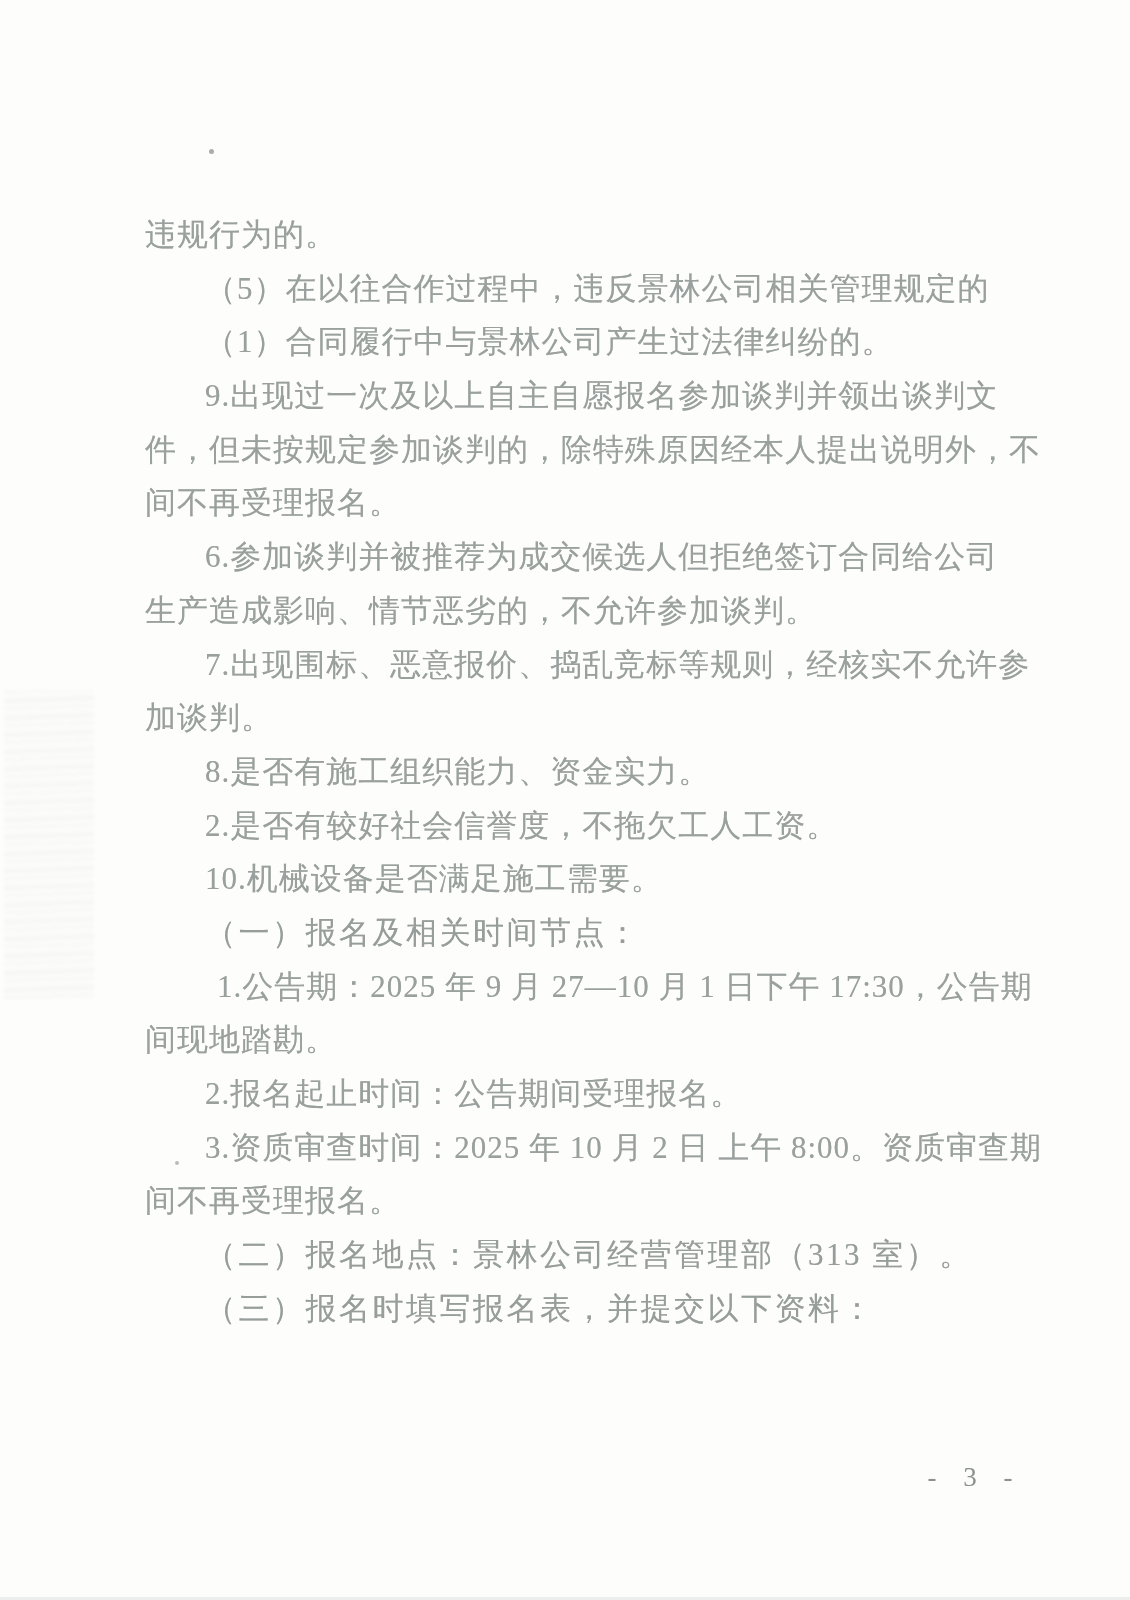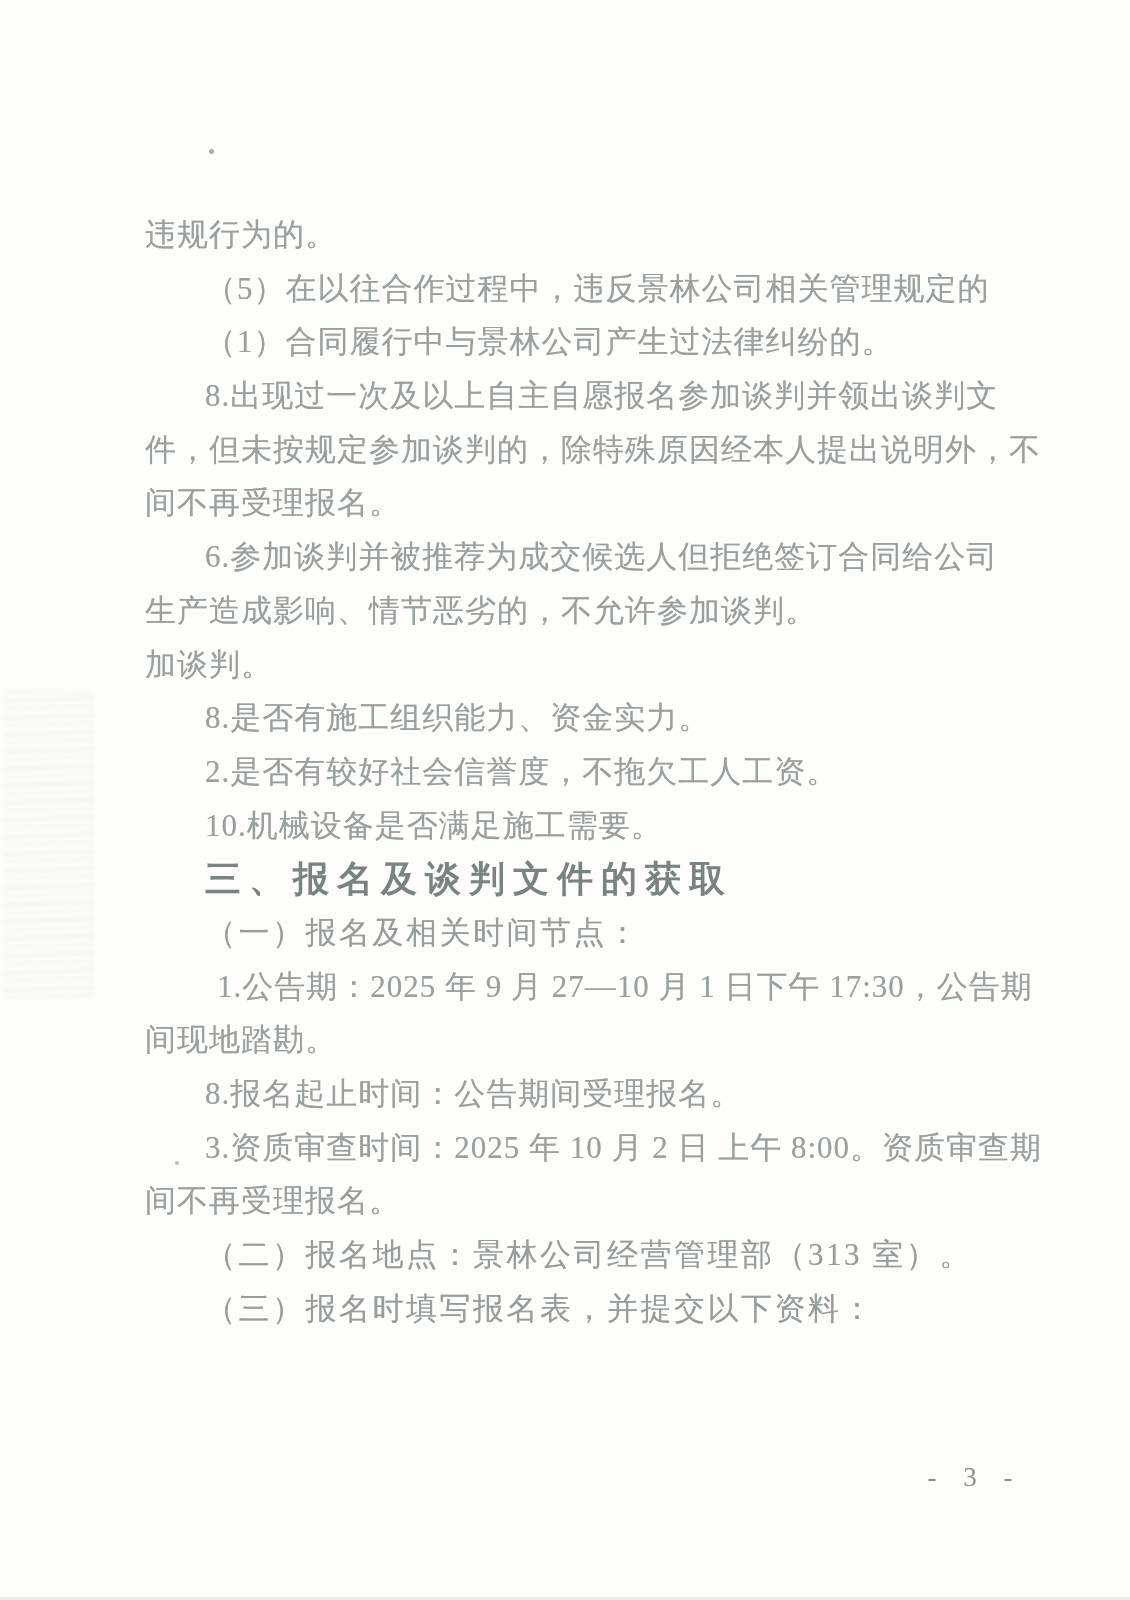--- a/index.html
+++ b/index.html
@@ -92,34 +92,34 @@
 <div class="page">
 
   <span class="speck speck-top"></span>
   <span class="speck speck-mid"></span>
   <div class="scan-smudge"></div>
 
   <div class="content">
     <div class="line">违规行为的。</div>
     <div class="line indent-1">（5）在以往合作过程中，违反景林公司相关管理规定的</div>
     <div class="line indent-1">（1）合同履行中与景林公司产生过法律纠纷的。</div>
-    <div class="line indent-1">8.出现过一次及以上自主自愿报名参加谈判并领出谈判文</div>
+    <div class="line indent-1">9.出现过一次及以上自主自愿报名参加谈判并领出谈判文</div>
     <div class="line">件，但未按规定参加谈判的，除特殊原因经本人提出说明外，不</div>
     <div class="line">间不再受理报名。</div>
     <div class="line indent-1">6.参加谈判并被推荐为成交候选人但拒绝签订合同给公司</div>
     <div class="line">生产造成影响、情节恶劣的，不允许参加谈判。</div>
+    <div class="line indent-1">7.出现围标、恶意报价、捣乱竞标等规则，经核实不允许参</div>
     <div class="line">加谈判。</div>
     <div class="line indent-1">8.是否有施工组织能力、资金实力。</div>
     <div class="line indent-1">2.是否有较好社会信誉度，不拖欠工人工资。</div>
     <div class="line indent-1">10.机械设备是否满足施工需要。</div>
-    <div class="line indent-1 heading">三、报名及谈判文件的获取</div>
     <div class="line indent-1 sub">（一）报名及相关时间节点：</div>
     <div class="line indent-2">1.公告期：2025 年 9 月 27—10 月 1 日下午 17:30，公告期</div>
     <div class="line">间现地踏勘。</div>
-    <div class="line indent-1">8.报名起止时间：公告期间受理报名。</div>
+    <div class="line indent-1">2.报名起止时间：公告期间受理报名。</div>
     <div class="line indent-1">3.资质审查时间：2025 年 10 月 2 日 上午 8:00。资质审查期</div>
     <div class="line">间不再受理报名。</div>
     <div class="line indent-1 sub">（二）报名地点：景林公司经营管理部（313 室）。</div>
     <div class="line indent-1 sub">（三）报名时填写报名表，并提交以下资料：</div>
   </div>
 
   <div class="page-number">- 3 -</div>
 
   <div class="page-bottom-edge"></div>
 </div>

